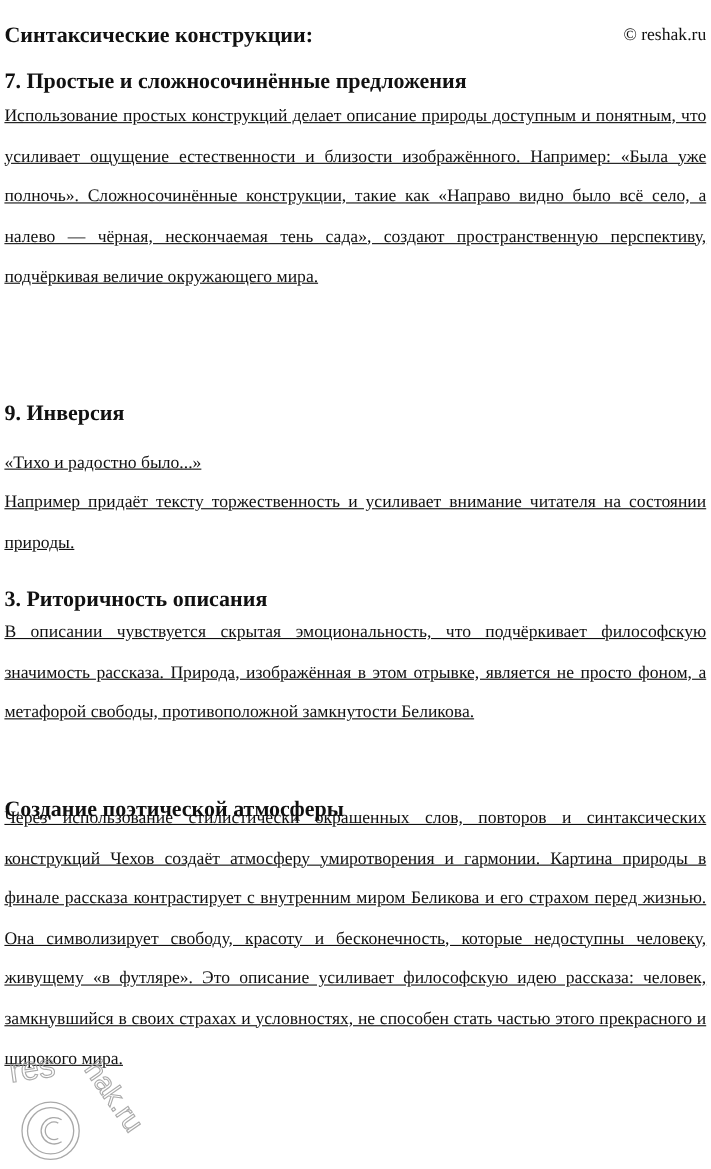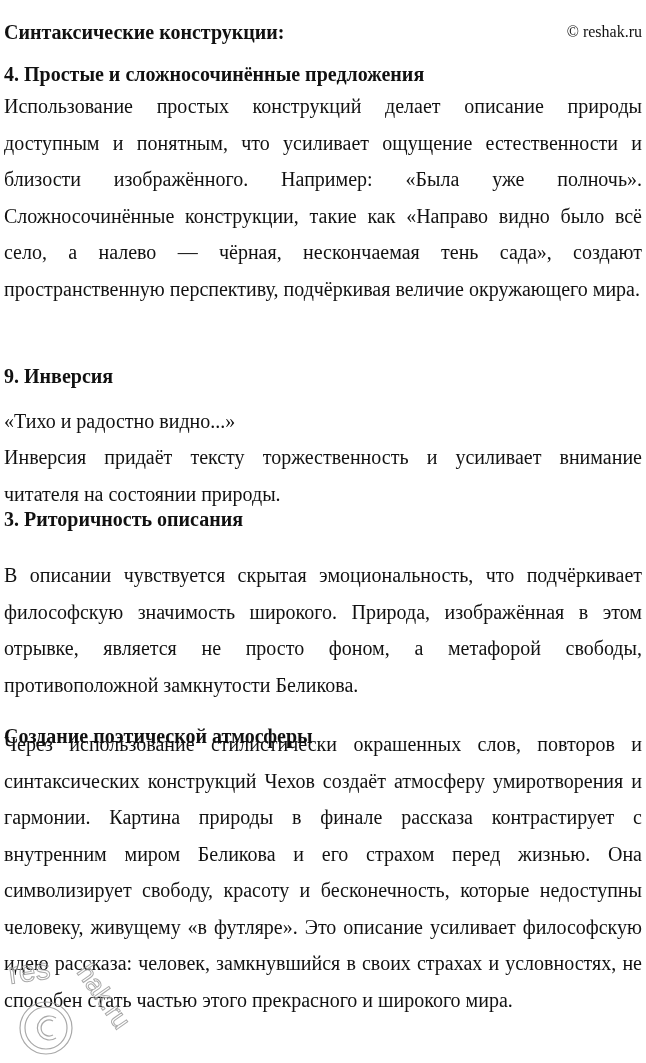--- a/index.html
+++ b/index.html
@@ -42,31 +42,32 @@
       line-height: 22px;
     }
     h2 {
       margin: 0;
       font-weight: bold;
       font-size: 20px;
       line-height: 24px;
     }
     p {
       margin: 0;
-      font-size: 20px;
+      font-size: 16px;
       line-height: 36.5px;
       text-align: justify;
       text-align-last: left;
+      text-decoration: underline;
     }
     .h-1 { position: absolute; top: 43px; left: 0; }
     .p-1 { position: absolute; top: 69px; left: 0; right: 0; }
     .h-2 { position: absolute; top: 345px; left: 0; }
     .p-quote { position: absolute; top: 384px; left: 0; right: 0; }
     .p-2 { position: absolute; top: 420px; left: 0; right: 0; }
-    .h-3 { position: absolute; top: 488px; left: 0; }
+    .h-3 { position: absolute; top: 514px; left: 0; }
     .p-3 { position: absolute; top: 538px; left: 0; right: 0; }
     .h-4 { position: absolute; top: 705px; left: 0; }
     .p-4 { position: absolute; top: 707px; left: 0; right: 0; }
 
     .watermark {
       position: absolute;
       left: 4px;
       top: 950px;
       width: 160px;
       height: 110px;
@@ -75,29 +76,29 @@
   </style>
 </head>
 <body>
 
 <div class="page">
   <div class="topbar">
     <span class="title">Синтаксические конструкции:</span>
     <span class="copyright">© reshak.ru</span>
   </div>
 
-  <h2 class="h-1">4. Простые и сложносочинённые предложения</h2>
+  <h2 class="h-1">7. Простые и сложносочинённые предложения</h2>
   <p class="p-1">Использование простых конструкций делает описание природы доступным и понятным, что усиливает ощущение естественности и близости изображённого. Например: «Была уже полночь». Сложносочинённые конструкции, такие как «Направо видно было всё село, а налево — чёрная, нескончаемая тень сада», создают пространственную перспективу, подчёркивая величие окружающего мира.</p>
 
   <h2 class="h-2">9. Инверсия</h2>
-  <p class="p-quote">«Тихо и радостно видно...»</p>
-  <p class="p-2">Инверсия придаёт тексту торжественность и усиливает внимание читателя на состоянии природы.</p>
+  <p class="p-quote">«Тихо и радостно было...»</p>
+  <p class="p-2">Например придаёт тексту торжественность и усиливает внимание читателя на состоянии природы.</p>
 
   <h2 class="h-3">3. Риторичность описания</h2>
-  <p class="p-3">В описании чувствуется скрытая эмоциональность, что подчёркивает философскую значимость широкого. Природа, изображённая в этом отрывке, является не просто фоном, а метафорой свободы, противоположной замкнутости Беликова.</p>
+  <p class="p-3">В описании чувствуется скрытая эмоциональность, что подчёркивает философскую значимость рассказа. Природа, изображённая в этом отрывке, является не просто фоном, а метафорой свободы, противоположной замкнутости Беликова.</p>
 
   <h2 class="h-4">Создание поэтической атмосферы</h2>
   <p class="p-4">Через использование стилистически окрашенных слов, повторов и синтаксических конструкций Чехов создаёт атмосферу умиротворения и гармонии. Картина природы в финале рассказа контрастирует с внутренним миром Беликова и его страхом перед жизнью. Она символизирует свободу, красоту и бесконечность, которые недоступны человеку, живущему «в футляре». Это описание усиливает философскую идею рассказа: человек, замкнувшийся в своих страхах и условностях, не способен стать частью этого прекрасного и широкого мира.</p>
 </div>
 
 <div class="watermark">
   <svg width="160" height="110" viewBox="0 0 160 110">
     <g fill="none" stroke="#9a9a9a" stroke-width="1.2" opacity="0.85">
 
       <text x="6" y="34" font-family="Liberation Sans, sans-serif" font-size="30" fill="none" stroke="#9a9a9a" stroke-width="1" transform="rotate(-8 6 34)">res</text>

